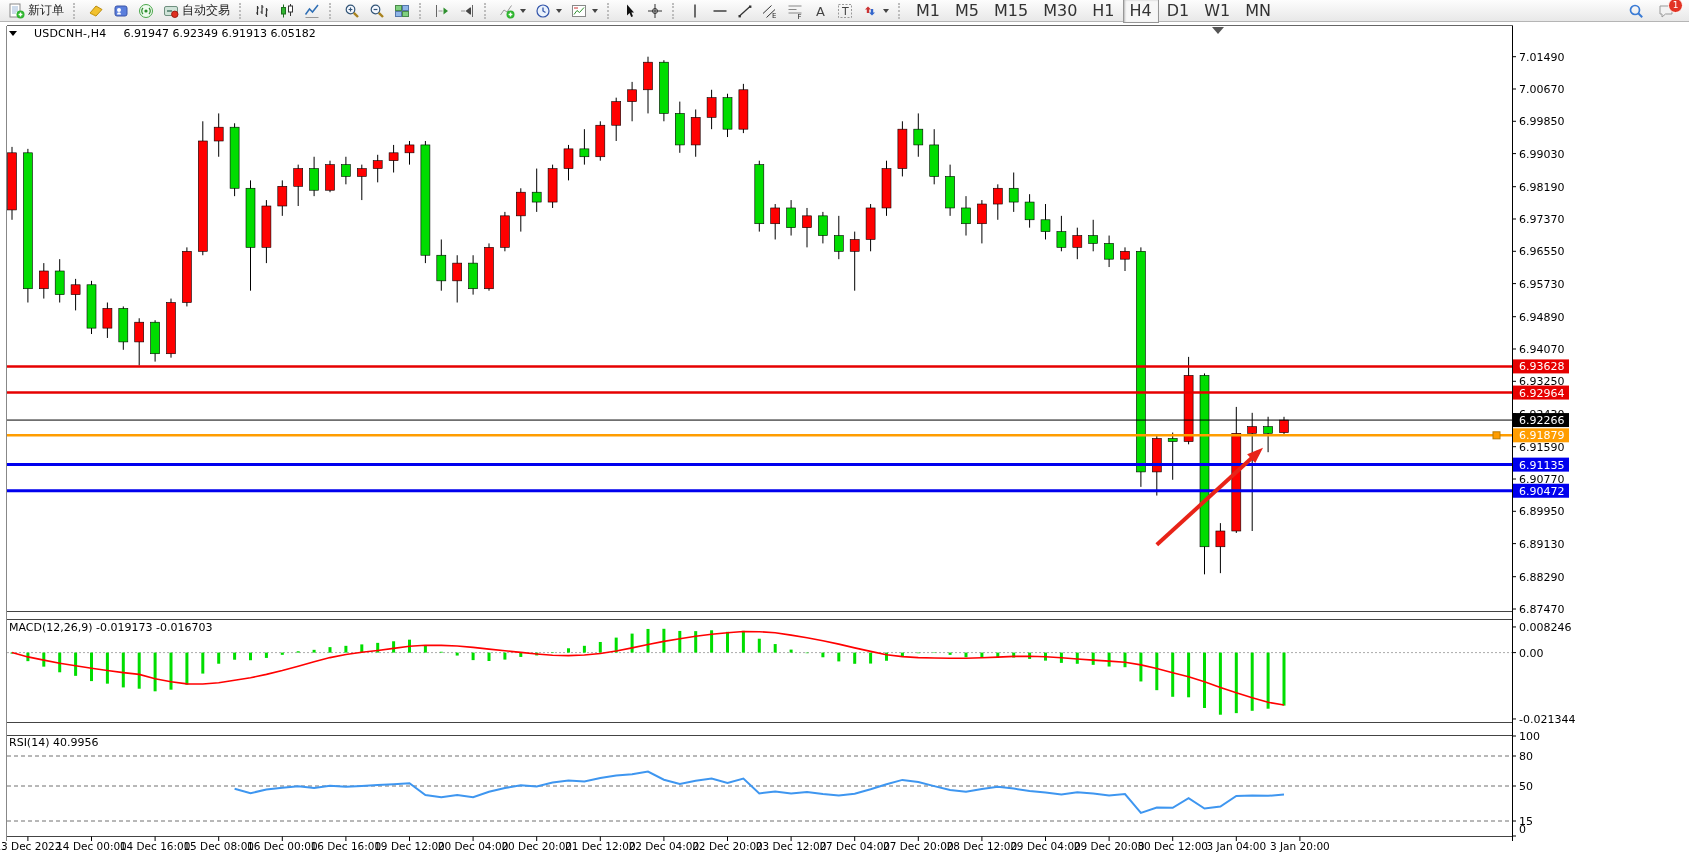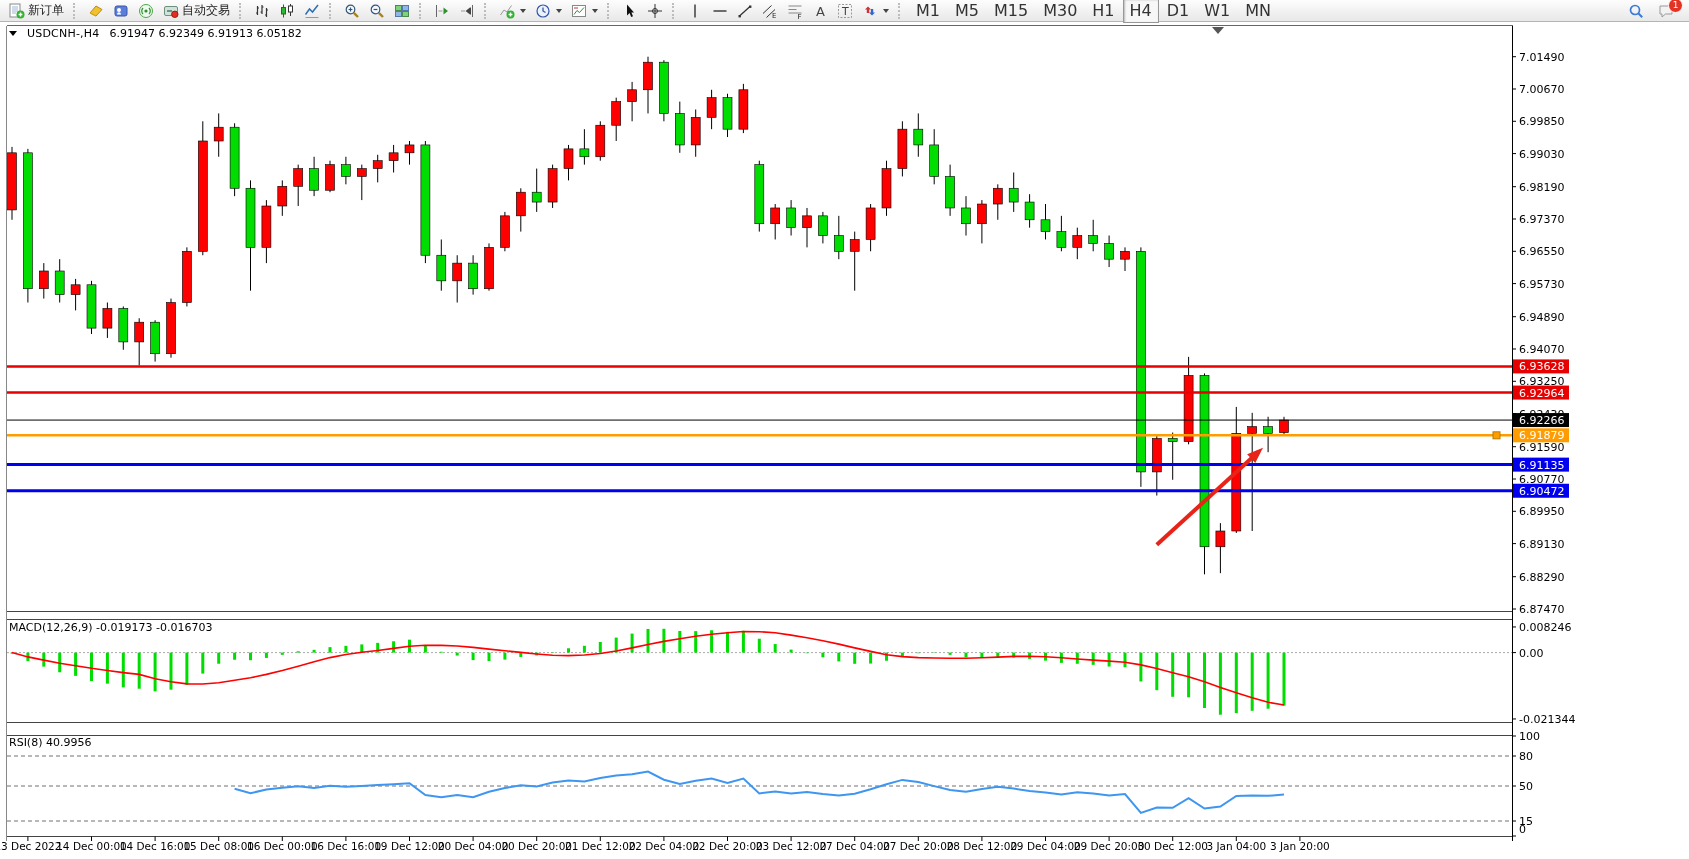--- a/index.html
+++ b/index.html
@@ -13,21 +13,21 @@
   .tblabel{font-size:12px;color:#222;white-space:nowrap}
   .sep{width:4px;height:16px;border-left:2px dotted #bdbdbd;margin:0 4px}
   .caret{width:0;height:0;border-left:3px solid transparent;border-right:3px solid transparent;border-top:4px solid #444;margin-left:2px}
   .tf{font-size:16px;color:#333;padding:2px 6px;border:1px solid transparent}
   .tf.active{background:#f7f7f7;border:1px solid #979797;box-shadow:inset 1px 1px 2px rgba(0,0,0,.25)}
   .rightgrp{margin-left:auto;display:flex;align-items:center;gap:6px;padding-right:6px}
   .badgewrap{position:relative}
   .badge{position:absolute;top:-3px;right:-6px;background:#e23324;color:#fff;border-radius:50%;
        width:13px;height:13px;font-size:9px;line-height:13px;text-align:center;border:1px solid #fff}
   .overlay{position:absolute;font-size:11px;color:#000;z-index:4;white-space:pre}
-  #title{left:9px;top:27px;display:flex;align-items:center;gap:10px}
+  #title{left:9px;top:27px;display:flex;align-items:center;gap:17px}
   #title .sym{letter-spacing:.2px}
   .tri{width:0;height:0;border-left:4px solid transparent;border-right:4px solid transparent;border-top:5px solid #000;display:inline-block}
   #chartsvg{position:absolute;top:0;left:0;z-index:1}
   svg text{font-family:"DejaVu Sans","Liberation Sans",sans-serif}
 </style>
 </head>
 <body>
 
 <div id="app">
   <div id="toolbar">
@@ -618,14 +618,14 @@
       <line x1="1299.9" y1="836.5" x2="1299.9" y2="841" stroke="#000"></line>
       <text x="1299.9" y="850" font-size="10.5px" fill="#000" text-anchor="middle">3 Jan 20:00</text>
       <rect x="1512" y="26" width="62" height="811" fill="transparent"></rect>
       <rect x="7" y="841" width="1505" height="16" fill="transparent"></rect>
     </svg>
 
   <div class="overlay" id="title">
     <span class="tri"></span><span class="sym">USDCNH-,H4</span><span>6.91947 6.92349 6.91913 6.05182</span>
   </div>
   <div class="overlay" id="macdlab" style="left:9px;top:621px">MACD(12,26,9) -0.019173 -0.016703</div>
-  <div class="overlay" id="rsilab" style="left:9px;top:736px">RSI(8) 40.9956</div>
+  <div class="overlay" id="rsilab" style="left:9px;top:736px">RSI(14) 40.9956</div>
 </div>
 
 </body></html>

